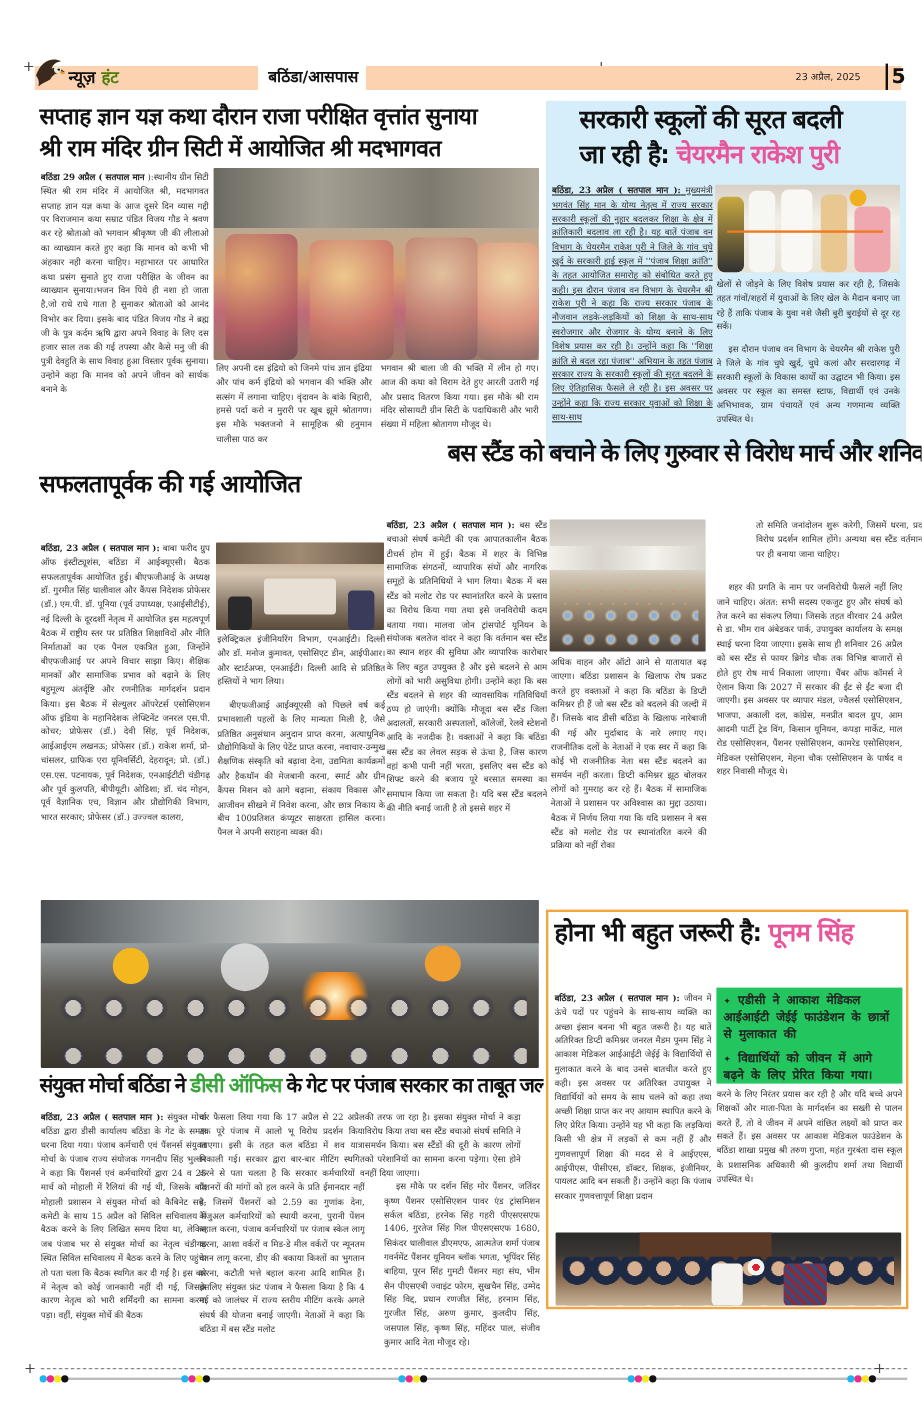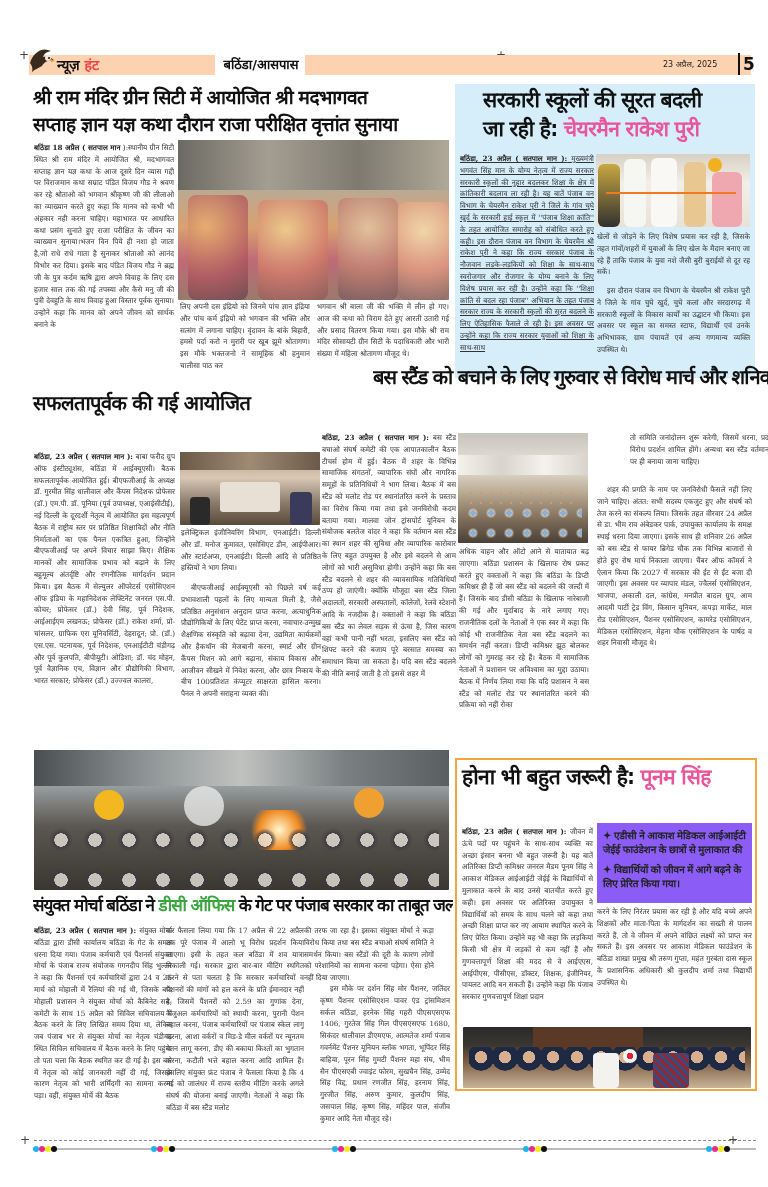--- a/index.html
+++ b/index.html
@@ -9,21 +9,21 @@
 
   .headline { font-weight: bold; color: #111; font-family: "DejaVu Sans Condensed", "DejaVu Sans", sans-serif; letter-spacing: -0.5px; }
   .body-col { font-family: "DejaVu Serif", serif; font-size: 7.2px; line-height: 11.8px; color: #333; text-align: justify; overflow: hidden; }
   .body-col .lead { font-weight: bold; color:#222; }
 
   .photo { position: absolute; overflow: hidden; border-radius: 1px; }
   .pink { color: #e8559a; }
   .green { color: #3aa53c; }
 
   .box-blue { background: #d6eefa; }
-  .bullet-box { background: #8b5cf6; padding: 6px 8px; font-weight: bold; font-size: 12px; line-height: 17px; color:#222; font-family: Liberation Serif, serif; }
+  .bullet-box { background: #22c55e; padding: 6px 8px; font-weight: bold; font-size: 12px; line-height: 17px; color:#222; font-family: Liberation Mono, monospace; }
   .bullet-box .b { display:block; margin-bottom: 6px; }
 
   .orange-frame { border: 2px solid #f3a640; }
   .dotline { border-top: 1.5px dashed #888; }
   .regline { height: 2px; background: #bbb; }
   .reg { position:absolute; display:flex; gap:0; }
   .reg span { width:6px; height:6px; border-radius:50%; display:inline-block; }
   .crossmark { position:absolute; font-size: 12px; color:#444; line-height:12px; }
 </style>
 </head>
@@ -36,33 +36,33 @@
   <div class="abs" style="left:0;top:0;width:186px;height:20px;background:#fcd2b0;"></div>
   <div class="abs" style="left:276px;top:0;width:446px;height:20px;background:#fcd2b0;"></div>
   <svg class="abs" style="left:-2px;top:-10px;" width="30" height="30" viewBox="0 0 30 30">
     <path d="M3 18 C7 6, 16 2, 24 6 C19 7, 17 9, 16 12 C20 11, 24 12, 27 15 C21 15, 17 17, 15 21 C12 23, 8 24, 5 27 C6 23, 5 21, 3 18 Z" fill="#3a2a1e"></path>
     <circle cx="21" cy="13" r="3" fill="#f0e6d6"></circle>
     <circle cx="22" cy="13" r="1" fill="#111"></circle>
     <path d="M24 14 L28 16 L24 17 Z" fill="#e0a020"></path>
   </svg>
   <div class="abs" style="left:28px;top:0;font-size:14px;font-weight:bold;line-height:20px;color:#111;">
     <span>न्यूज़</span>
-    <span style="color:#ef4444;">हंट</span>
+    <span style="color:#4d7c0f;">हंट</span>
   </div>
   <div class="abs" style="left:190px;top:0;width:84px;text-align:center;font-size:13px;font-weight:bold;line-height:20px;color:#111;">बठिंडा/आसपास</div>
   <div class="abs" style="left:634px;top:4px;font-size:8px;line-height:12px;color:#222;">23 अप्रैल, 2025</div>
   <div class="abs" style="left:709px;top:-2px;height:22px;border-left:2px solid #111;padding-left:3px;font-size:17px;font-weight:bold;line-height:22px;color:#111;">5</div>
 </div>
 
 <div class="abs headline" style="left:33px;top:84px;width:416px;font-size:19px;line-height:27px;">
+  <div>सप्ताह ज्ञान यज्ञ कथा दौरान राजा परीक्षित वृत्तांत सुनाया</div>
   <div>श्री राम मंदिर ग्रीन सिटी में आयोजित श्री मदभागवत</div>
-  <div>सप्ताह ज्ञान यज्ञ कथा दौरान राजा परीक्षित वृत्तांत सुनाया</div>
 </div>
 <div class="abs body-col" style="left:34px;top:142px;width:140px;height:230px;">
-  <span class="lead">बठिंडा 18 अप्रैल ( सतपाल मान</span>
+  <span class="lead">बठिंडा 29 अप्रैल ( सतपाल मान</span>
   <span>):स्थानीय ग्रीन सिटी स्थित श्री राम मंदिर में आयोजित श्री, मदभागवत सप्ताह ज्ञान यज्ञ कथा के आज दूसरे दिन व्यास गद्दी पर विराजमान कथा सम्राट पंडित विजय गौड ने श्रवण कर रहे श्रोताओ को भगवान श्रीकृष्ण जी की लीलाओ का व्याख्यान करते हुए कहा कि मानव को कभी भी अंहकार नही करना चाहिए। महाभारत पर आधारित कथा प्रसंग सुनाते हुए राजा परीक्षित के जीवन का व्याख्यान सुनाया।भजन विन पिये ही नशा हो जाता है,जो राधे राधे गाता है सुनाकर श्रोताओ को आनंद विभोर कर दिया। इसके बाद पंडित विजय गौड ने ब्रह्म जी के पुत्र कर्दम ऋषि द्वारा अपने विवाह के लिए दस हजार साल तक की गई तपस्या और कैसे मनु जी की पुत्री देवहुति के साथ विवाह हुआ विस्तार पूर्वक सुनाया। उन्होने कहा कि मानव को अपने जीवन को सार्थक बनाने के</span>
 </div>
 
 <div class="photo" style="left:178px;top:140px;width:271px;height:160px;background:linear-gradient(180deg,#8a8478 0%,#b9aa95 30%,#d9a070 55%,#c06a78 75%,#9a7a6a 100%);">
   <div class="abs" style="left:0;top:0;width:271px;height:50px;background:linear-gradient(90deg,#6b6a62,#a49e92,#7e7a70,#b0a898);"></div>
   <div class="abs" style="left:10px;top:55px;width:60px;height:105px;background:radial-gradient(circle at 30% 30%,#e8b070,#b05860 60%,#6a4850);border-radius:8px;opacity:.85;"></div>
   <div class="abs" style="left:80px;top:60px;width:70px;height:100px;background:radial-gradient(circle at 40% 30%,#f0d090,#d07a6a 55%,#8a5a5a);border-radius:8px;opacity:.85;"></div>
   <div class="abs" style="left:160px;top:58px;width:60px;height:102px;background:radial-gradient(circle at 50% 30%,#e4c6a4,#c08070 55%,#7a5a60);border-radius:8px;opacity:.85;"></div>
   <div class="abs" style="left:220px;top:62px;width:51px;height:98px;background:radial-gradient(circle at 50% 30%,#f4e0b0,#e09a80 55%,#8a6a6a);border-radius:8px;opacity:.85;"></div>
 </div>

